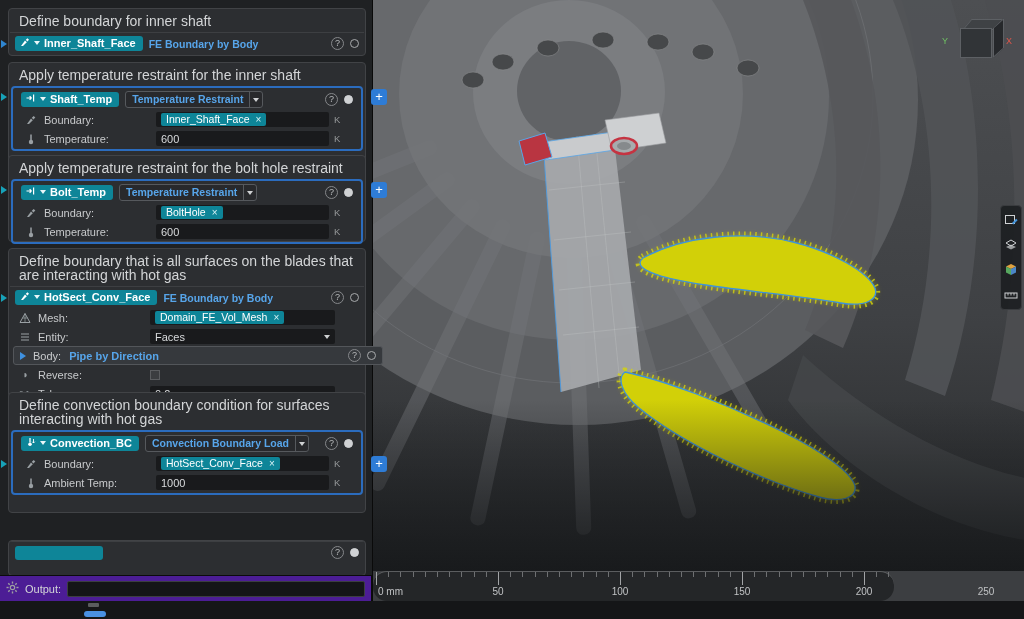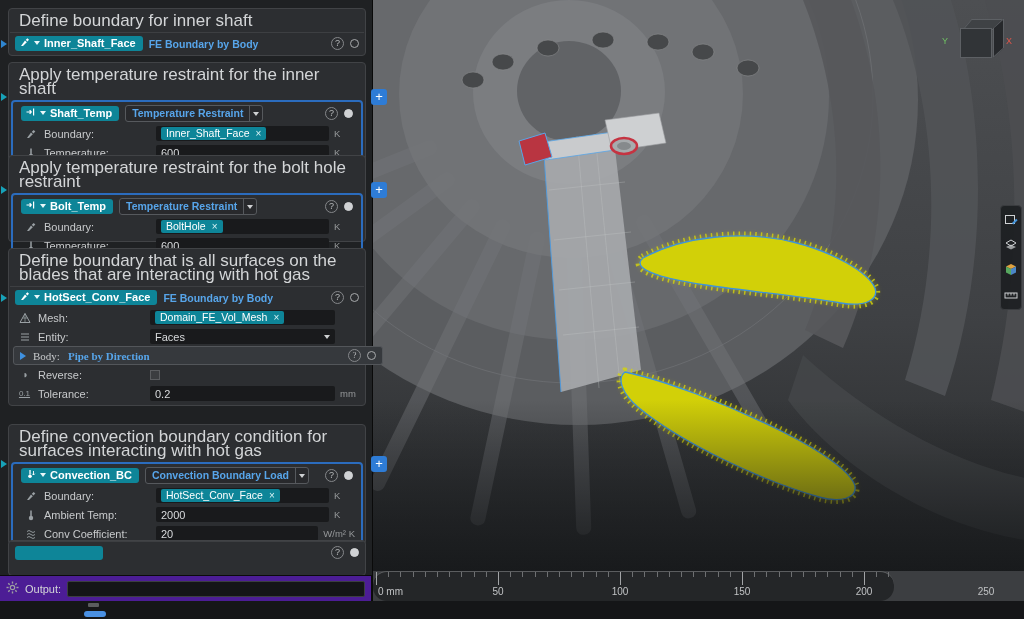--- a/index.html
+++ b/index.html
@@ -9,21 +9,21 @@
     background:#232527; font-family:"Liberation Sans","DejaVu Sans",sans-serif;
   }
 
   
   #left-panel { position:absolute; left:0; top:0; width:372px; height:575px; background:#1f2123; z-index:20; }
 
   .card {
     position:absolute; left:8px; width:358px;
     background:#2c2e31; border:1px solid #414346; border-radius:4px;
   }
-  .instr { color:#d3d5d7; font-size:17px; line-height:14px; padding:5px 10px 4px; }
+  .instr { color:#d3d5d7; font-size:14px; line-height:14px; padding:5px 10px 4px; }
   .chr { border-top:1px solid #3d3f42; margin:0 1px; }
 
   .frow { display:flex; align-items:center; gap:6px; padding:2px 6px; height:21px; }
   .chip {
     display:inline-flex; align-items:center; gap:4px;
     background:#0e8598; color:#fff; font-size:11px; font-weight:bold;
     padding:1px 7px 2px 5px; border-radius:3px; white-space:nowrap; cursor:pointer;
   }
   .chev { width:0; height:0; border-left:3.5px solid transparent; border-right:3.5px solid transparent; border-top:4px solid #eaf7f9; }
   .ftype { color:#57a5ea; font-size:10.5px; font-weight:bold; white-space:nowrap; }
@@ -57,21 +57,21 @@
     background:#0e8598; color:#fff; font-size:10.5px;
     padding:0 5px 1px; border-radius:2px; cursor:pointer; white-space:nowrap;
   }
   .fchip .x { font-size:10px; color:#d8f3f6; cursor:pointer; }
   .cbx { width:10px; height:10px; background:#3b3d40; border:1px solid #5b5d60; cursor:pointer; }
   .fieldzone { flex:1; display:flex; align-items:center; }
 
   .bodyrow {
     position:relative; display:flex; align-items:center; height:19px;
     margin:0 -18px 0 4px; padding:0 6px;
-    background:#36393d; border:1px solid #53565a; border-radius:3px; z-index:6;font-family:Liberation Serif, serif;
+    background:#36393d; border:1px solid #53565a; border-radius:3px; z-index:6;
   }
   .bexp { width:0; height:0; border-top:4px solid transparent; border-bottom:4px solid transparent; border-left:6px solid #3f91e0; margin-right:7px; cursor:pointer; }
   .blabel { color:#c8cacc; font-size:11px; margin-right:8px; }
   .blink { color:#57a5ea; font-size:11px; font-weight:bold; cursor:pointer; }
 
   .addbtn {
     position:absolute; left:371px; width:16px; height:16px; z-index:40;
     background:#2e7cd6; color:#fff; border-radius:3px;
     font-size:13px; line-height:15px; text-align:center; cursor:pointer;
   }
@@ -325,21 +325,21 @@
       <span class="punit"></span>
     </div>
     <div class="prow">
       <span class="picon tolglyph">0.1</span>
       <span class="plabel">Tolerance:</span>
       <span class="pfield">0.2</span>
       <span class="punit">mm</span>
     </div>
   </div>
 
-  <div class="card" id="card-4" style="top:424px;height:121px">
+  <div class="card" id="card-4" style="top:392px;height:121px">
     <div class="instr">Define convection boundary condition for surfaces interacting with hot gas</div>
     <div class="bluegroup">
       <div class="frow">
         <span class="chip">
           <span><svg width="10" height="10" viewBox="0 0 10 10">
                 <line x1="4" y1="1" x2="4" y2="5.5" stroke="#fff" stroke-width="1.3"></line>
                 <circle cx="4" cy="7.3" r="1.8" fill="#fff"></circle>
                 <path d="M7.5,2 V6 M7.5,6 l-1.3,-1.3 M7.5,6 l1.3,-1.3" stroke="#fff" stroke-width="0.9" fill="none"></path>
               </svg></span>
           <span class="chev"></span>
@@ -372,32 +372,22 @@
         <span class="punit">K</span>
       </div>
       <div class="prow">
         <span class="picon">
             <svg width="12" height="12" viewBox="0 0 12 12">
               <line x1="6" y1="1.5" x2="6" y2="7" stroke="#9aa0a4" stroke-width="1.5"></line>
               <circle cx="6" cy="9" r="2.2" fill="#9aa0a4"></circle>
             </svg>
           </span>
         <span class="plabel">Ambient Temp:</span>
-        <span class="pfield">2000</span>
+        <span class="pfield">1000</span>
         <span class="punit">K</span>
-      </div>
-      <div class="prow">
-        <span class="picon">
-            <svg width="12" height="12" viewBox="0 0 12 12">
-              <path d="M2,3.5 q2,-2 4,0 t4,0 M2,6.5 q2,-2 4,0 t4,0 M2,9.5 q2,-2 4,0 t4,0" stroke="#9aa0a4" stroke-width="0.9" fill="none"></path>
-            </svg>
-          </span>
-        <span class="plabel">Conv Coefficient:</span>
-        <span class="pfield">20</span>
-        <span class="punit">W/m² K</span>
       </div>
     </div>
   </div>
   <div class="addbtn" style="top:456px">+</div>
 
   <div class="card" id="card-5" style="top:540px;height:36px">
     <div class="chr"></div>
     <div class="frow">
       <span class="chip" style="width:88px;height:14px"></span>
       <span class="spacer"></span>

